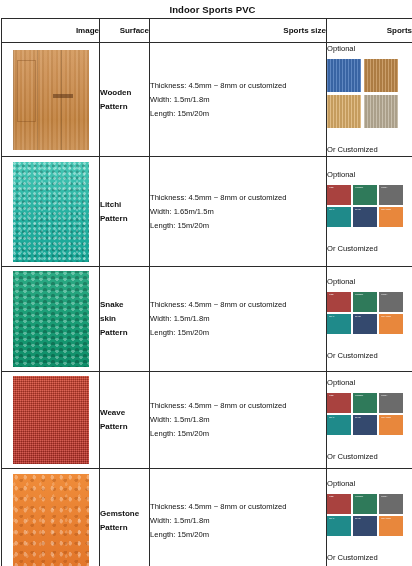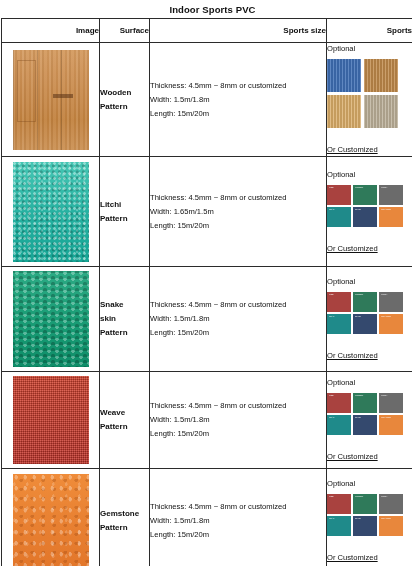--- a/index.html
+++ b/index.html
@@ -137,21 +137,21 @@
   .color-cell{
     padding:5px 0 4px 5px;
     vertical-align:top;
   }
   .color-cell .cap{
     font-size:7.6px;
     line-height:12px;
     display:block;
   }
   .cap-top{margin-bottom:4px;}
-  .cap-bottom{margin-top:16px;text-decoration:underline;}
+  .cap-bottom{margin-top:16px;}
 
   .chip-grid{display:flex;flex-wrap:wrap;width:78px;gap:2px;}
   .chip{
     width:24px;height:20px;
     position:relative;
     overflow:hidden;
   }
   .chip .chip-tag{
     position:absolute;left:2px;top:2px;
     font-size:2.4px;line-height:2.8px;

